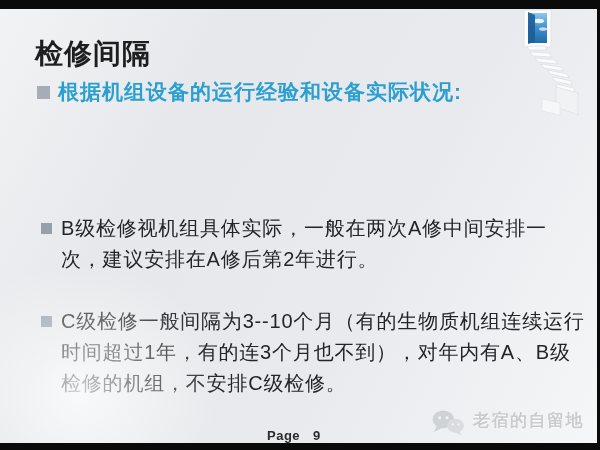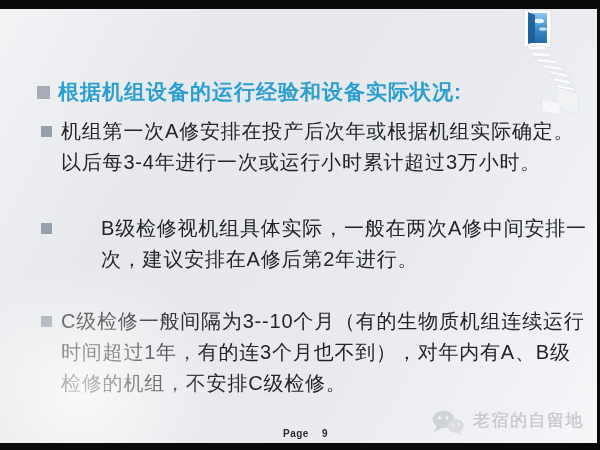--- a/index.html
+++ b/index.html
@@ -27,48 +27,49 @@
   .stairs-art{position:absolute;left:498px;top:0;width:88px;height:110px;}
   
   .heading-row{position:absolute;left:37px;top:69px;width:540px;display:flex;align-items:flex-start;}
   .heading-bullet{flex:0 0 auto;width:13px;height:13px;margin:8px 8px 0 0;background:#a8adb5;}
   .heading-text{
     font-size:21px;font-weight:700;color:#2a9fd0;letter-spacing:1px;line-height:28px;
   }
   
   .bullet-row{position:absolute;left:41px;width:546px;display:flex;align-items:flex-start;}
   .bullet-row.b1{top:107px;}
-  .bullet-row.b2{top:204px;gap:40px;}
+  .bullet-row.b2{top:204px;}
   .bullet-row.b3{top:297px;}
   .bullet-square{flex:0 0 auto;width:11px;height:11px;margin:10px 9px 0 0;background:#96a0aa;}
   .bullet-text{
     width:528px;font-size:20px;font-weight:500;color:#232528;
     line-height:31px;letter-spacing:0.8px;
   }
   
   .page-footer{
-    position:absolute;left:283px;top:419px;display:flex;gap:13px;
-    font-size:10px;font-weight:700;color:#2b2b2b;letter-spacing:0.5px;
+    position:absolute;left:267px;top:419px;display:flex;gap:13px;
+    font-size:13px;font-weight:700;color:#2b2b2b;letter-spacing:0.5px;
   }
   
   .watermark{
     position:absolute;right:13px;top:400px;display:flex;align-items:flex-start;gap:8px;
     opacity:.9;
   }
   .watermark-text{
     font-size:17px;font-weight:700;color:#c6c8cb;letter-spacing:1.5px;
     text-shadow:0 1px 1px rgba(255,255,255,.9);
   }
 </style>
 </head>
 <body>
 
 <div class="stage">
   <div class="slide">
 
+    <div class="slide-title">检修间隔</div>
 
     <svg class="stairs-art" viewBox="0 0 88 110" aria-hidden="true">
       <defs>
         <linearGradient id="sky" x1="0" y1="0" x2="0" y2="1">
           <stop offset="0" stop-color="#8ec9ef"></stop>
           <stop offset="0.5" stop-color="#3f8ecb"></stop>
           <stop offset="1" stop-color="#1f6bab"></stop>
         </linearGradient>
       </defs>
 
@@ -93,24 +94,20 @@
 
       <polygon points="58,78 80,84 80,106 58,98" fill="#f0f2f4" stroke="#dcdfe3" stroke-width="0.6"></polygon>
       <polygon points="44,90 62,94 62,106 44,102" fill="#f6f7f9" stroke="#e0e3e6" stroke-width="0.6"></polygon>
     </svg>
 
     <div class="heading-row">
       <span class="heading-bullet"></span>
       <span class="heading-text">根据机组设备的运行经验和设备实际状况:</span>
     </div>
 
-    <div class="bullet-row b1">
-      <span class="bullet-square"></span>
-      <span class="bullet-text">机组第一次A修安排在投产后次年或根据机组实际确定。以后每3-4年进行一次或运行小时累计超过3万小时。</span>
-    </div>
 
     <div class="bullet-row b2">
       <span class="bullet-square"></span>
       <span class="bullet-text">B级检修视机组具体实际，一般在两次A修中间安排一次，建议安排在A修后第2年进行。</span>
     </div>
 
     <div class="bullet-row b3">
       <span class="bullet-square"></span>
       <span class="bullet-text">C级检修一般间隔为3--10个月（有的生物质机组连续运行时间超过1年，有的连3个月也不到），对年内有A、B级检修的机组，不安排C级检修。</span>
     </div>

